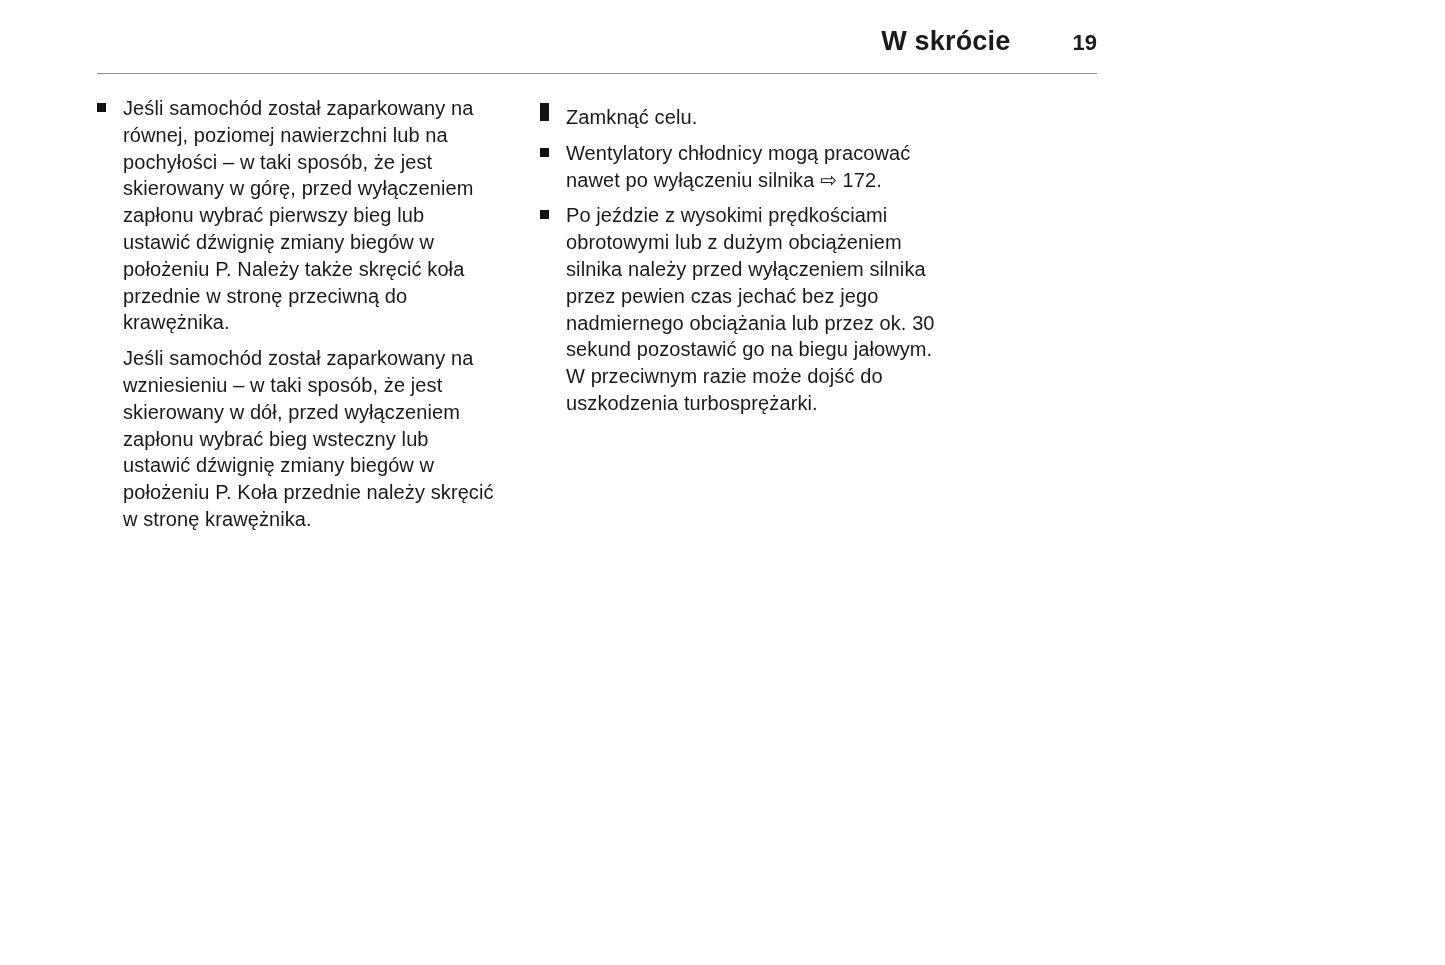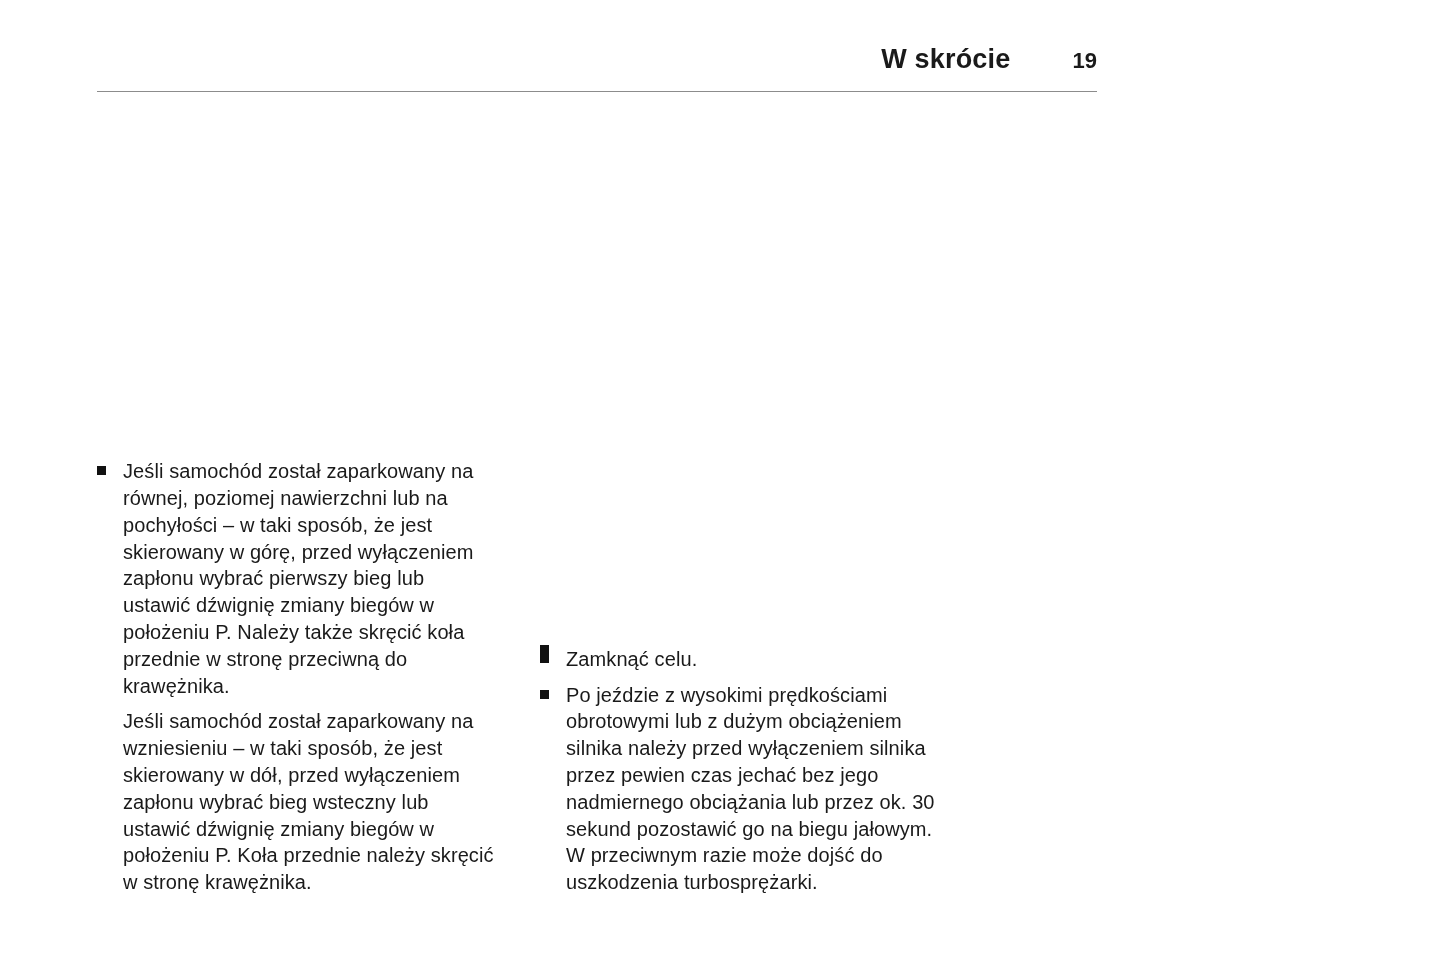--- a/index.html
+++ b/index.html
@@ -13,21 +13,21 @@
     width: 1445px;
     height: 965px;
     font-family: "Liberation Sans", "DejaVu Sans", sans-serif;
     color: #1a1a1a;
     overflow: hidden;
   }
 
   .page {
     width: 1165px;
     height: 965px;
-    padding: 38px 68px 0 97px;
+    padding: 20px 68px 0 97px;
   }
 
   
   .header-row {
     display: flex;
     justify-content: flex-end;
     align-items: baseline;
     gap: 62px;
     padding-top: 6px;
   }
@@ -47,21 +47,21 @@
     margin-top: 16px;
     border: none;
     border-top: 1.5px solid #8c8c8c;
   }
 
   
   .columns-row {
     display: flex;
     margin-top: 21px;
     min-height: 792px;
-    align-items: flex-end;
+    align-items: flex-start;
   }
 
   .column {
     width: 398px;
     flex: 0 0 398px;
   }
 
   .divider {
     flex: 0 0 1px;
     width: 1px;
@@ -107,19 +107,19 @@
 
   <div class="columns-row" id="columns">
       <div class="column">
         <div class="block indent"><span class="bullet"></span><span>Jeśli samochód został zaparkowany na równej, poziomej nawierzchni lub na pochyłości – w taki sposób, że jest skierowany w górę, przed wyłączeniem zapłonu wybrać pierwszy bieg lub ustawić dźwignię zmiany biegów w położeniu P. Należy także skręcić koła przednie w stronę przeciwną do krawężnika.</span></div>
         <div class="block indent"><span>Jeśli samochód został zaparkowany na wzniesieniu – w taki sposób, że jest skierowany w dół, przed wyłączeniem zapłonu wybrać bieg wsteczny lub ustawić dźwignię zmiany biegów w położeniu P. Koła przednie należy skręcić w stronę krawężnika.</span></div>
       </div>
       <div class="divider"></div>
       <div class="column">
         <div class="block indent"><span class="bullet"></span></div>
         <div class="block indent"><span class="bullet"></span><span>Zamknąć celu.</span></div>
-        <div class="block indent"><span class="bullet"></span></div>
+        <div class="block indent"><span class="bullet"></span><span>Wentylatory chłodnicy mogą pracować nawet po wyłączeniu silnika ⇨ 172.</span></div>
         <div class="block indent"><span class="bullet"></span><span>Po jeździe z wysokimi prędkościami obrotowymi lub z dużym obciążeniem silnika należy przed wyłączeniem silnika przez pewien czas jechać bez jego nadmiernego obciążania lub przez ok. 30 sekund pozostawić go na biegu jałowym. W przeciwnym razie może dojść do uszkodzenia turbosprężarki.</span></div>
       </div>
       <div class="divider"></div>
     </div>
 
 </div>
 
 </body></html>

